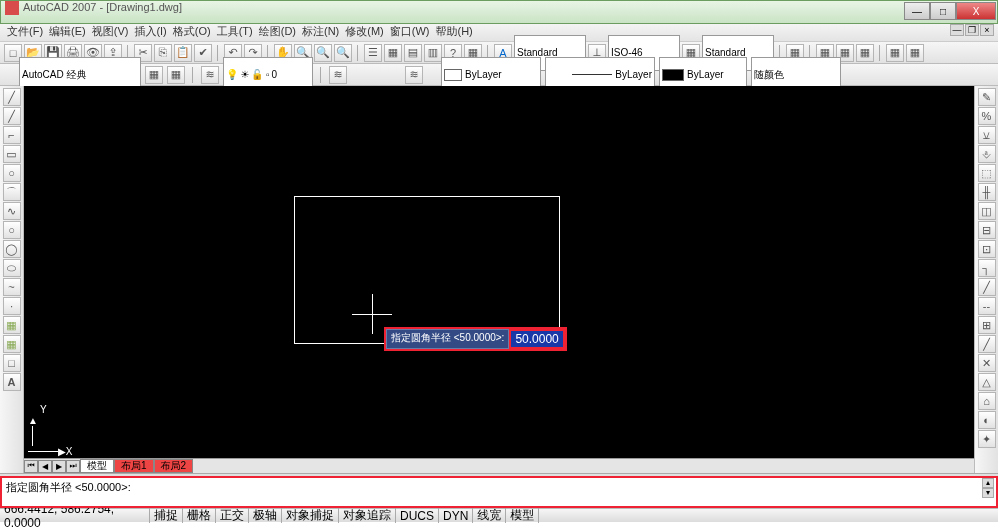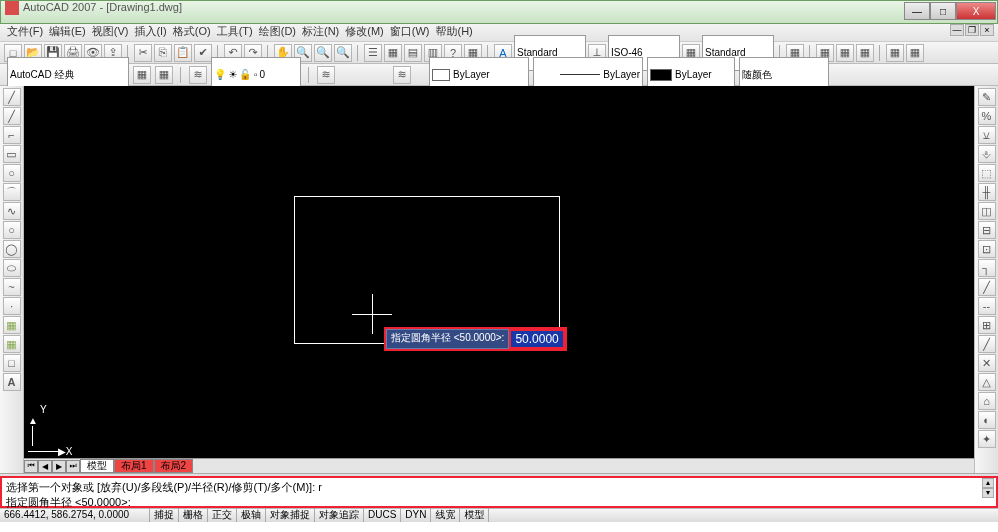--- a/index.html
+++ b/index.html
@@ -12,21 +12,21 @@
 .winbtn.close{background:linear-gradient(#e88,#c33);color:#fff;width:40px}
 .menubar{height:18px;background:linear-gradient(#f4f4f4,#e4e4e4);border-bottom:1px solid #ccc;display:flex;align-items:flex-start;font-size:11px;padding:0 4px}
 .menuitem{padding:0 3px;color:#333}
 .menubar .rightctl{margin-left:auto;display:flex}
 .menubar .rightctl span{width:14px;text-align:center;border:1px solid #aaa;margin-left:1px;font-size:9px;background:#ddd}
 .toolbar{height:22px;background:linear-gradient(#f6f6f6,#e2e2e2);border-bottom:1px solid #bbb;display:flex;align-items:center;padding:0 4px;gap:2px}
 .tbtn{width:18px;height:18px;border:1px solid #b5b5b5;background:linear-gradient(#fff,#e2e2e2);display:flex;align-items:center;justify-content:center;font-size:11px;color:#555}
 .tsep{width:2px;height:16px;border-left:1px solid #aaa;margin:0 3px}
 .tcombo{height:36px;border:1px solid #999;background:#fff;font-size:10px;padding:0 2px;display:flex;align-items:center}
 .tswatch{width:18px;height:12px;border:1px solid #666}
-.toolbar2{height:22px;background:linear-gradient(#f6f6f6,#e2e2e2);border-bottom:1px solid #bbb;display:flex;align-items:center;padding:0 7px;gap:4px}
+.toolbar2{height:22px;background:linear-gradient(#f6f6f6,#e2e2e2);border-bottom:1px solid #bbb;display:flex;align-items:center;padding:0 19px;gap:4px}
 .workarea{display:flex;height:387px;background:#000}
 .vtoolbar{width:24px;background:linear-gradient(90deg,#f6f6f6,#e2e2e2);border-right:1px solid #bbb;display:flex;flex-direction:column;align-items:center;padding-top:2px}
 .vtoolbar.right{border-right:none;border-left:1px solid #bbb}
 .vbtn{width:18px;height:18px;border:1px solid #b5b5b5;background:linear-gradient(#fff,#e2e2e2);margin-bottom:1px;display:flex;align-items:center;justify-content:center;font-size:11px;color:#555}
 .canvas{flex:1;background:#000;position:relative}
 .rect{position:absolute;border:1px solid #fff}
 .crosshair{position:absolute;pointer-events:none}
 .crosshair .h{position:absolute;width:40px;height:1px;background:#fff}
 .crosshair .v{position:absolute;width:1px;height:40px;background:#fff}
 .dyninput{position:absolute;display:flex;border:2px solid #e23;background:#334a84}
@@ -34,21 +34,21 @@
 .dyninput .val{background:#1838a8;color:#fff;font-size:12px;padding:1px 4px;border:2px solid #e23;min-width:42px}
 .ucsicon{position:absolute;left:4px;bottom:16px;color:#fff;font-size:10px}
 .scrollh{position:absolute;left:0;right:0;bottom:0;height:15px;background:#e5e5e5;display:flex;align-items:center;border-top:1px solid #999}
 .sbtn{width:14px;height:13px;border:1px solid #888;background:#ddd;display:flex;align-items:center;justify-content:center;font-size:8px}
 .tabs{display:flex;height:14px}
 .tab{font-size:10px;padding:0 6px;border:1px solid #888;background:#ef4444;display:flex;align-items:center}
 .tab.active{background:#fff}
 .cmdarea{background:#fff;border:2px solid #e23;padding:2px 4px;font-size:11px;font-family:SimSun,monospace;height:32px;position:relative}
 .cmdarea .arrows{position:absolute;right:2px;top:0;display:flex;flex-direction:column}
 .cmdarea .arrows span{font-size:8px;line-height:8px;border:1px solid #aaa;width:12px;text-align:center;background:#ddd}
-.statusbar{height:14px;background:linear-gradient(#f6f6f6,#dcdcdc);border-top:1px solid #bbb;display:flex;align-items:flex-end;font-size:10px}
+.statusbar{height:14px;background:linear-gradient(#f6f6f6,#dcdcdc);border-top:1px solid #bbb;display:flex;align-items:center;font-size:12px}
 .statusbar .cell{padding:0 4px;border-right:1px solid #aaa;height:15px;display:flex;align-items:center}
 </style>
 </head>
 <body>
 
 <div class="titlebar">
  <div class="icon"></div>
  <span class="title">AutoCAD 2007 - [Drawing1.dwg]</span>
  <div class="winbtns">
   <div class="winbtn">—</div>
@@ -231,21 +231,20 @@
   <div class="vbtn">✕</div>
   <div class="vbtn">△</div>
   <div class="vbtn">⌂</div>
   <div class="vbtn">◐</div>
   <div class="vbtn">✦</div>
  </div>
 </div>
 
 <div style="height:3px;background:#e0e0e0;border-top:1px solid #aaa"></div>
 <div class="cmdarea">
- <div>选择第一个对象或 [放弃(U)/多段线(P)/半径(R)/修剪(T)/多个(M)]: r</div>
  <div>指定圆角半径 &lt;50.0000&gt;:</div>
  <div class="arrows">
       <span>▴</span>
       <span>▾</span>
     </div>
 </div>
 
 <div class="statusbar">
  <div class="cell" style="width:150px">666.4412, 586.2754, 0.0000</div>
  <div class="cell">捕捉</div>

